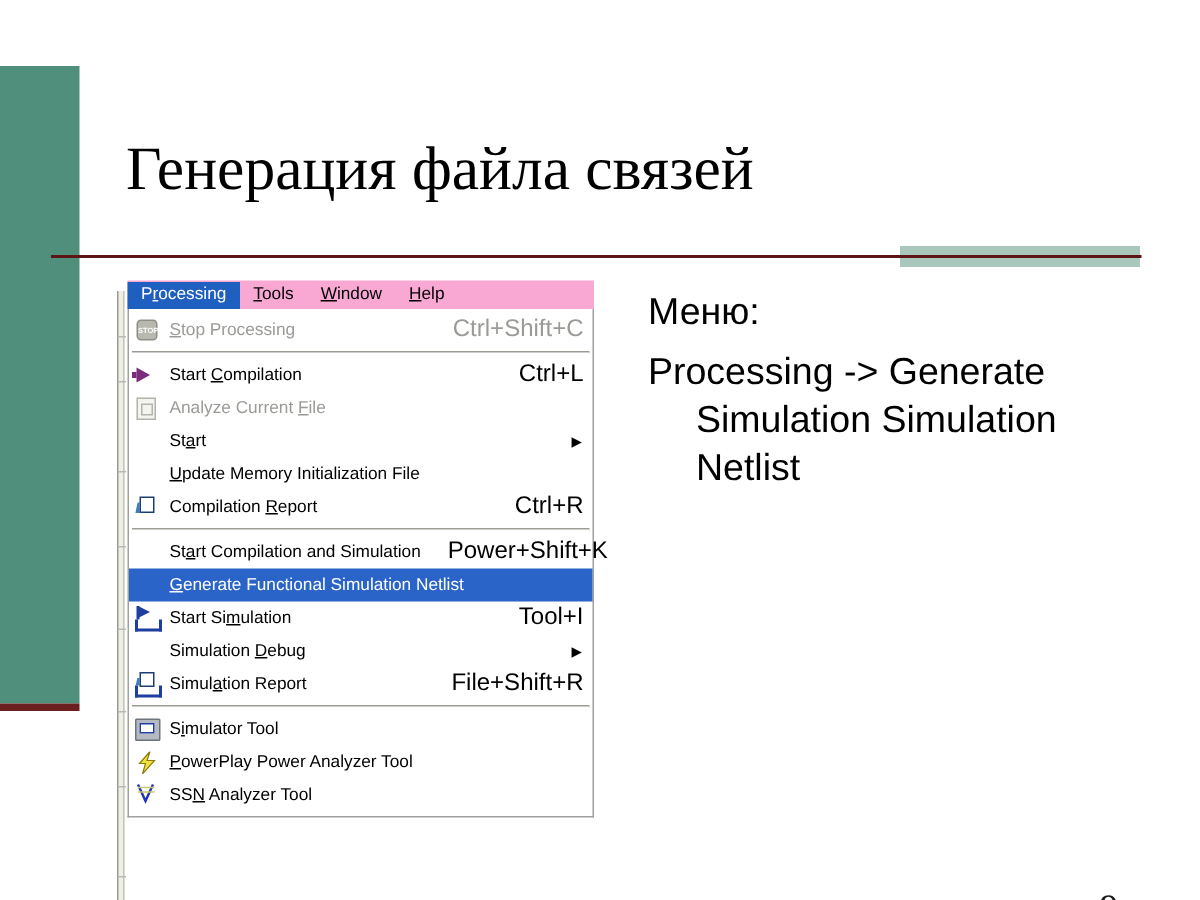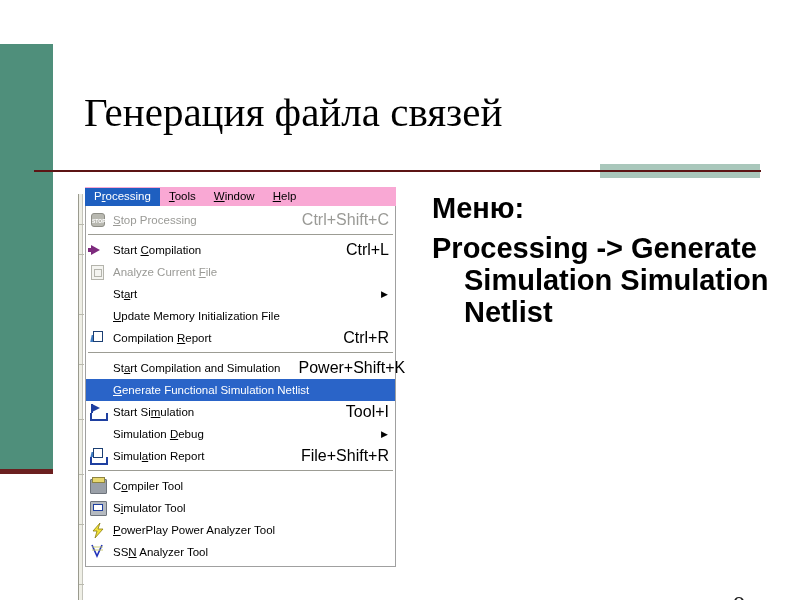--- a/index.html
+++ b/index.html
@@ -79,24 +79,23 @@
 
   
   .body-text {
     position: absolute;
     left: 432px;
     top: 148px;
     width: 330px;
     color: #000000;
   }
   .body-text .line {
-    font-size: 29px;
+    font-size: 25px;
     line-height: 32px;
     white-space: pre;
-    font-weight: bold;
   }
   .body-text .line.indent {
     padding-left: 32px;
   }
   .body-text .gap {
     height: 8px;
   }
 
   
   .menu-window {
@@ -477,26 +476,20 @@
               <span class="pg2"></span>
               <span class="wave2"></span>
             </span>
           </span>
           <span class="mi-label">Simul<u>a</u>tion Report</span>
           <span class="mi-accel">File+Shift+R</span>
         </div>
         <div class="menu-sep"></div>
         <div class="menu-row">
           <span class="mi-icon">
-            <span class="ic ic-comptool"></span>
-          </span>
-          <span class="mi-label">C<u>o</u>mpiler Tool</span>
-        </div>
-        <div class="menu-row">
-          <span class="mi-icon">
             <span class="ic ic-simtool"></span>
           </span>
           <span class="mi-label">S<u>i</u>mulator Tool</span>
         </div>
         <div class="menu-row">
           <span class="mi-icon">
             <span class="ic ic-bolt"><svg width="14" height="15" viewBox="0 0 14 15">
                 <polygon points="9,0 2,8 6,8 4,15 12,6 7,6" fill="#f2e23a" stroke="#8a7c10" stroke-width="0.8"></polygon>
               </svg></span>
           </span>

